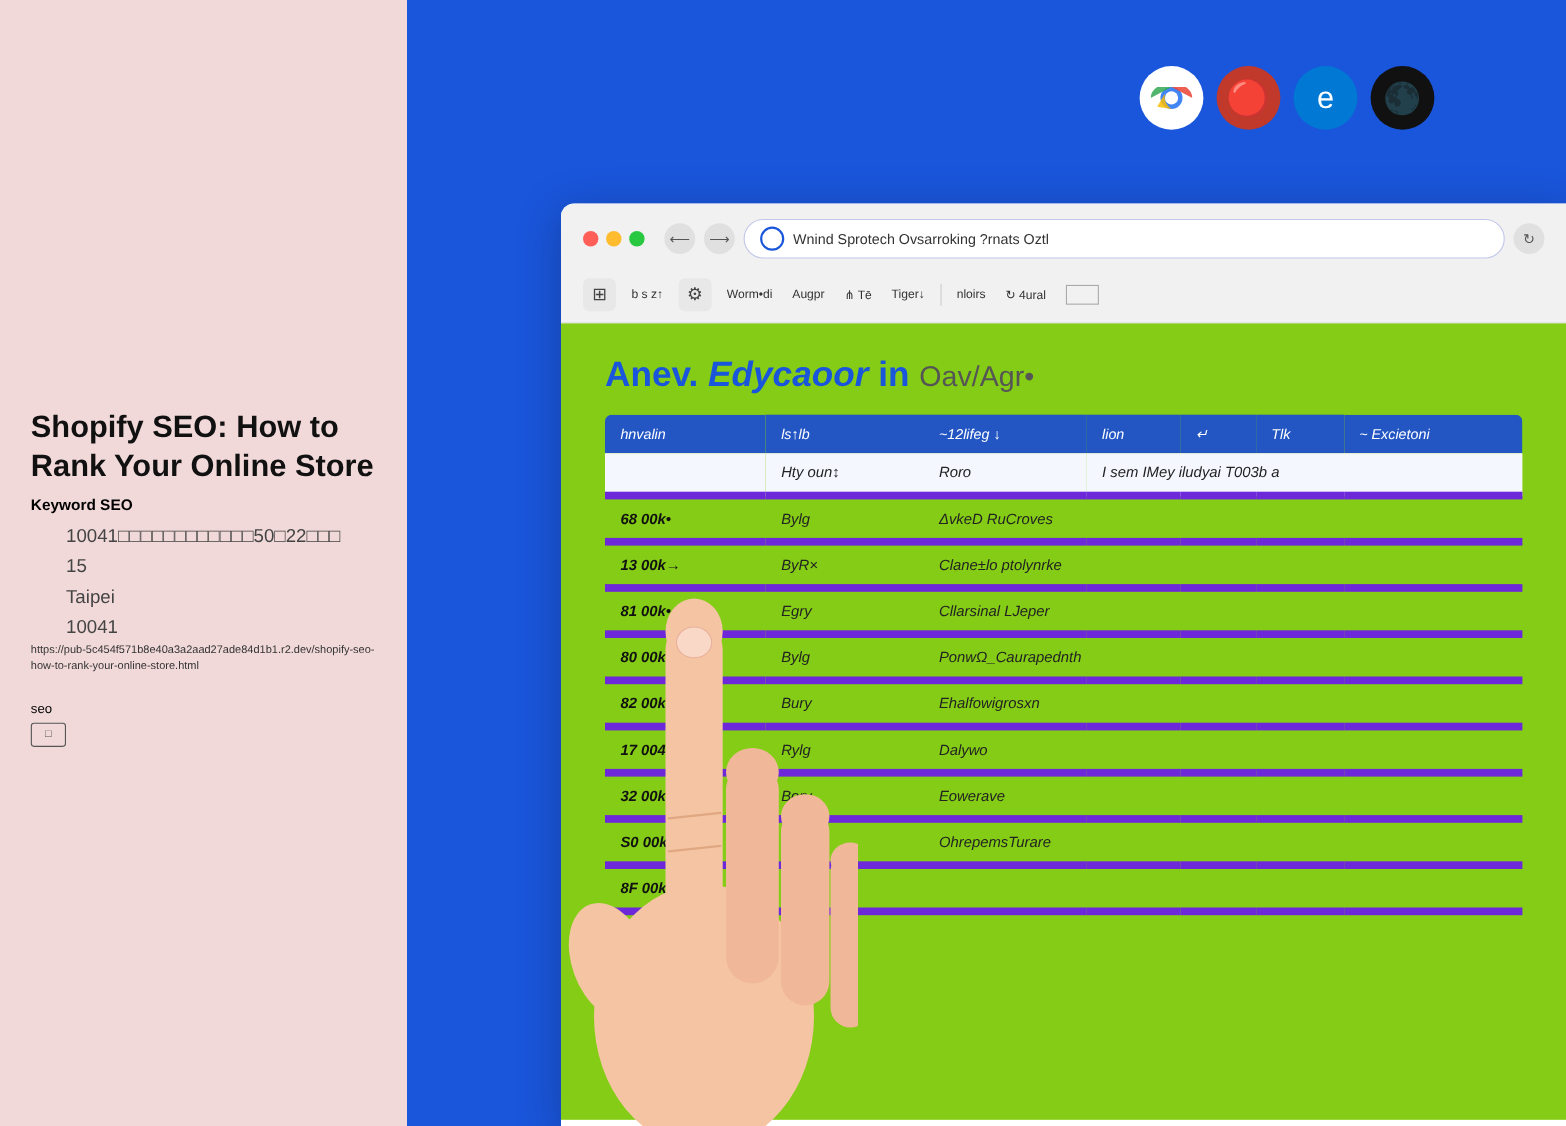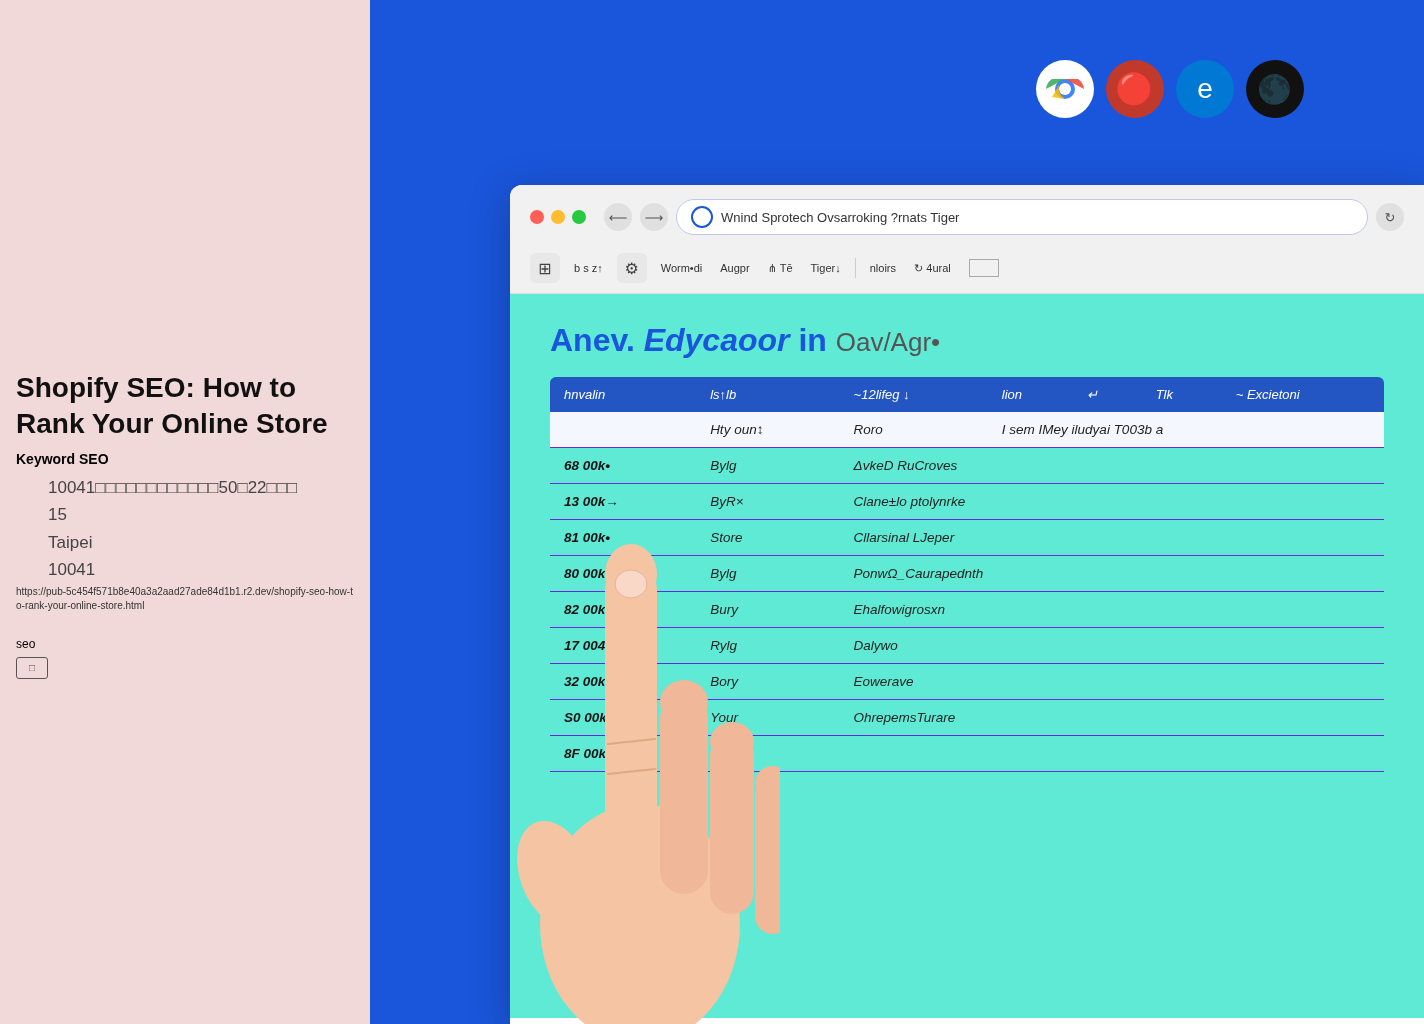--- a/index.html
+++ b/index.html
@@ -11,21 +11,21 @@
       display: flex;
       position: relative;
     }
 
     
     .left-panel {
       width: 370px;
       min-width: 370px;
       background: #f2d9d9;
       height: 1024px;
-      padding: 30px 16px;
+      padding: 30px 28px;
       display: flex;
       flex-direction: column;
       position: relative;
       z-index: 2;
     }
     .left-panel .article-title {
       font-size: 28px;
       font-weight: 700;
       color: #111;
       line-height: 1.3;
@@ -179,21 +179,21 @@
       display: flex; align-items: center; justify-content: center;
       font-size: 16px; cursor: pointer; color: #444;
     }
     .nav-text-item {
       font-size: 11px; color: #333; cursor: pointer; padding: 2px 4px;
     }
     .nav-divider { width: 1px; height: 20px; background: #ccc; }
 
     
     .page-content {
-      background: #5eead4;
+      background: #84cc16;
       padding: 28px 40px 0 40px;
       overflow-y: auto;
       height: calc(100% - 115px);
     }
 
     .page-heading {
       font-size: 32px;
       font-weight: 800;
       color: #1a56db;
       margin-bottom: 18px;
@@ -214,21 +214,21 @@
     .data-table thead th {
       padding: 10px 14px;
       text-align: left;
       font-weight: 500;
       white-space: nowrap;
     }
     .data-table thead th:first-child { border-radius: 6px 0 0 0; }
     .data-table thead th:last-child { border-radius: 0 6px 0 0; }
 
     .data-table tbody tr {
-      border-bottom: 1px solid #6d28d9;
+      border-bottom: 7px solid #6d28d9;
     }
     .data-table tbody td {
       padding: 10px 14px;
       color: #222;
       font-size: 13.5px;
     }
     .data-table tbody td:first-child {
       font-weight: 700;
       color: #111;
     }
@@ -283,21 +283,21 @@
       <div class="browser-tabs-row">
         <div class="traffic-lights">
           <div class="tl tl-red"></div>
           <div class="tl tl-yellow"></div>
           <div class="tl tl-green"></div>
         </div>
         <div class="nav-btn">⟵</div>
         <div class="nav-btn">⟶</div>
         <div class="address-bar">
           <div class="address-circle"></div>
-          <div class="address-text">Wnind Sprotech Ovsarroking ?rnats Tiger</div>
+          <div class="address-text">Wnind Sprotech Ovsarroking ?rnats Oztl</div>
         </div>
         <div class="nav-btn">↻</div>
       </div>
 
       <div class="browser-nav-row">
         <div class="nav-icon">⊞</div>
         <div class="nav-text-item">b s z↑</div>
         <div class="nav-icon">⚙</div>
         <div class="nav-text-item">Worm•di</div>
         <div class="nav-text-item">Augpr</div>
@@ -339,21 +339,21 @@
               <td>Bylg</td>
               <td colspan="5">ΔvkeD RuCroves</td>
             </tr>
             <tr>
               <td style="font-weight: 700; color: rgb(17, 17, 17);">13 00k→</td>
               <td>ByR×</td>
               <td colspan="5">Clane±lo ptolynrke</td>
             </tr>
             <tr>
               <td style="font-weight: 700; color: rgb(17, 17, 17);">81  00k•</td>
-              <td>Store</td>
+              <td>Egry</td>
               <td colspan="5">Cllarsinal LJeper</td>
             </tr>
             <tr>
               <td style="font-weight: 700; color: rgb(17, 17, 17);">80 00k•</td>
               <td>Bylg</td>
               <td colspan="5">PonwΩ_Caurapednth</td>
             </tr>
             <tr>
               <td style="font-weight: 700; color: rgb(17, 17, 17);">82 00k•</td>
               <td>Bury</td>

